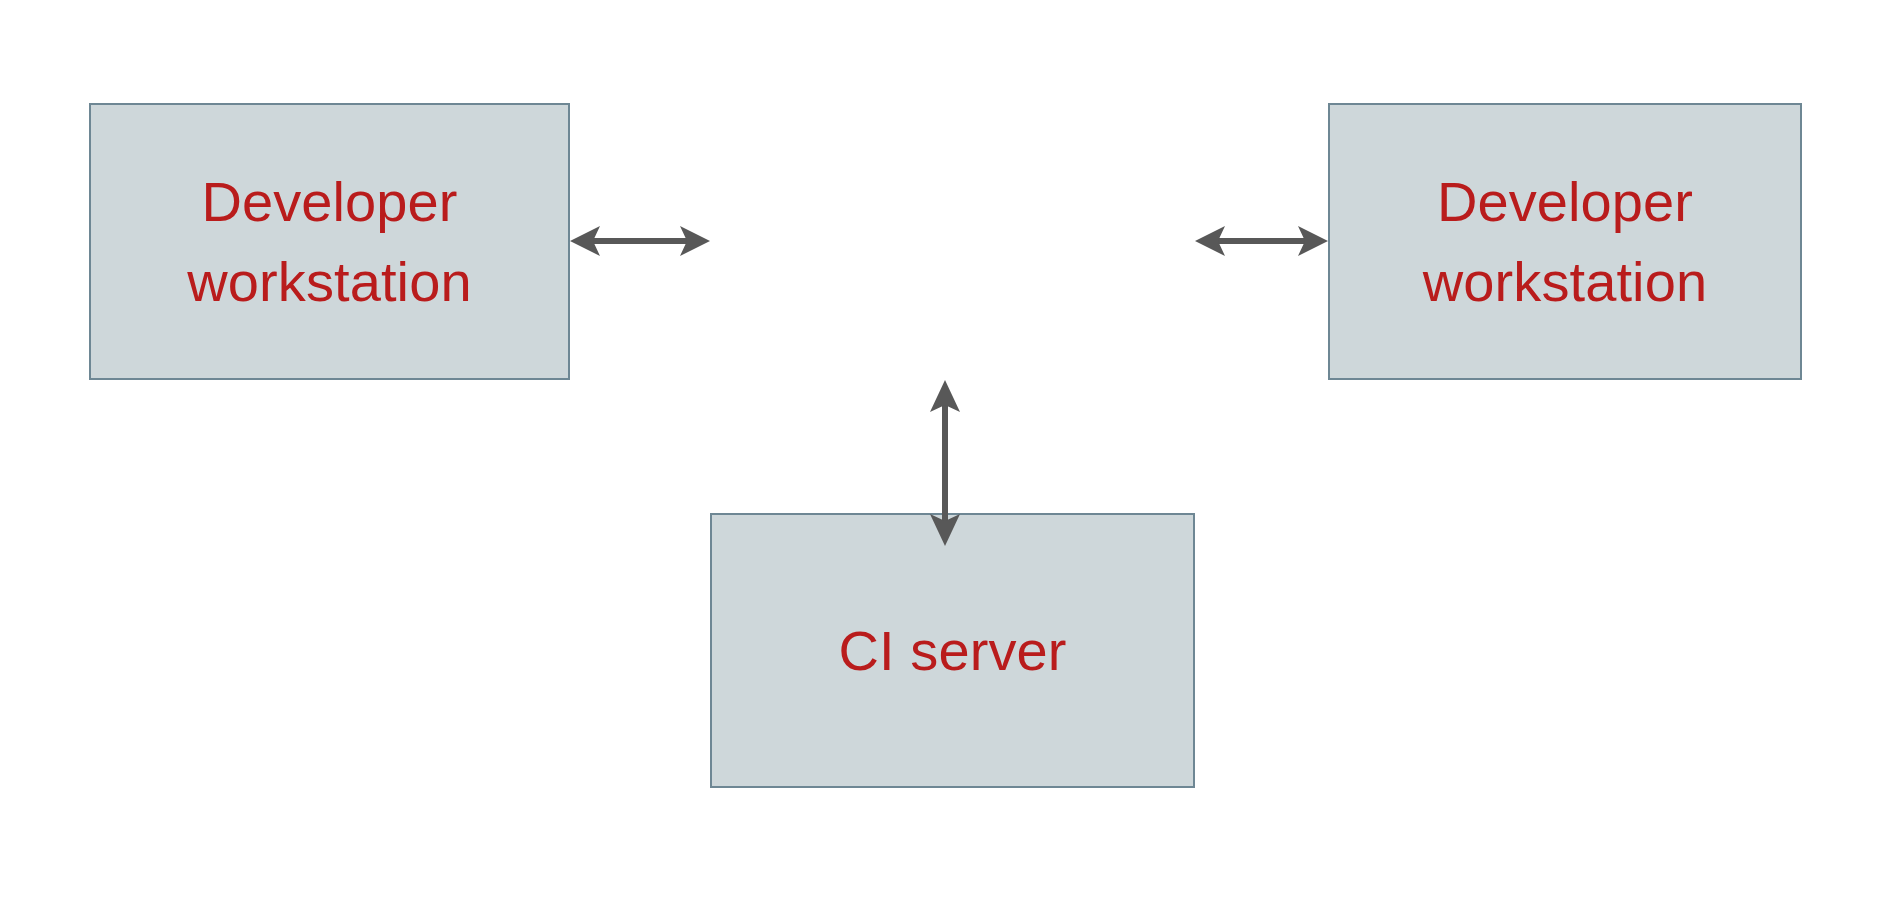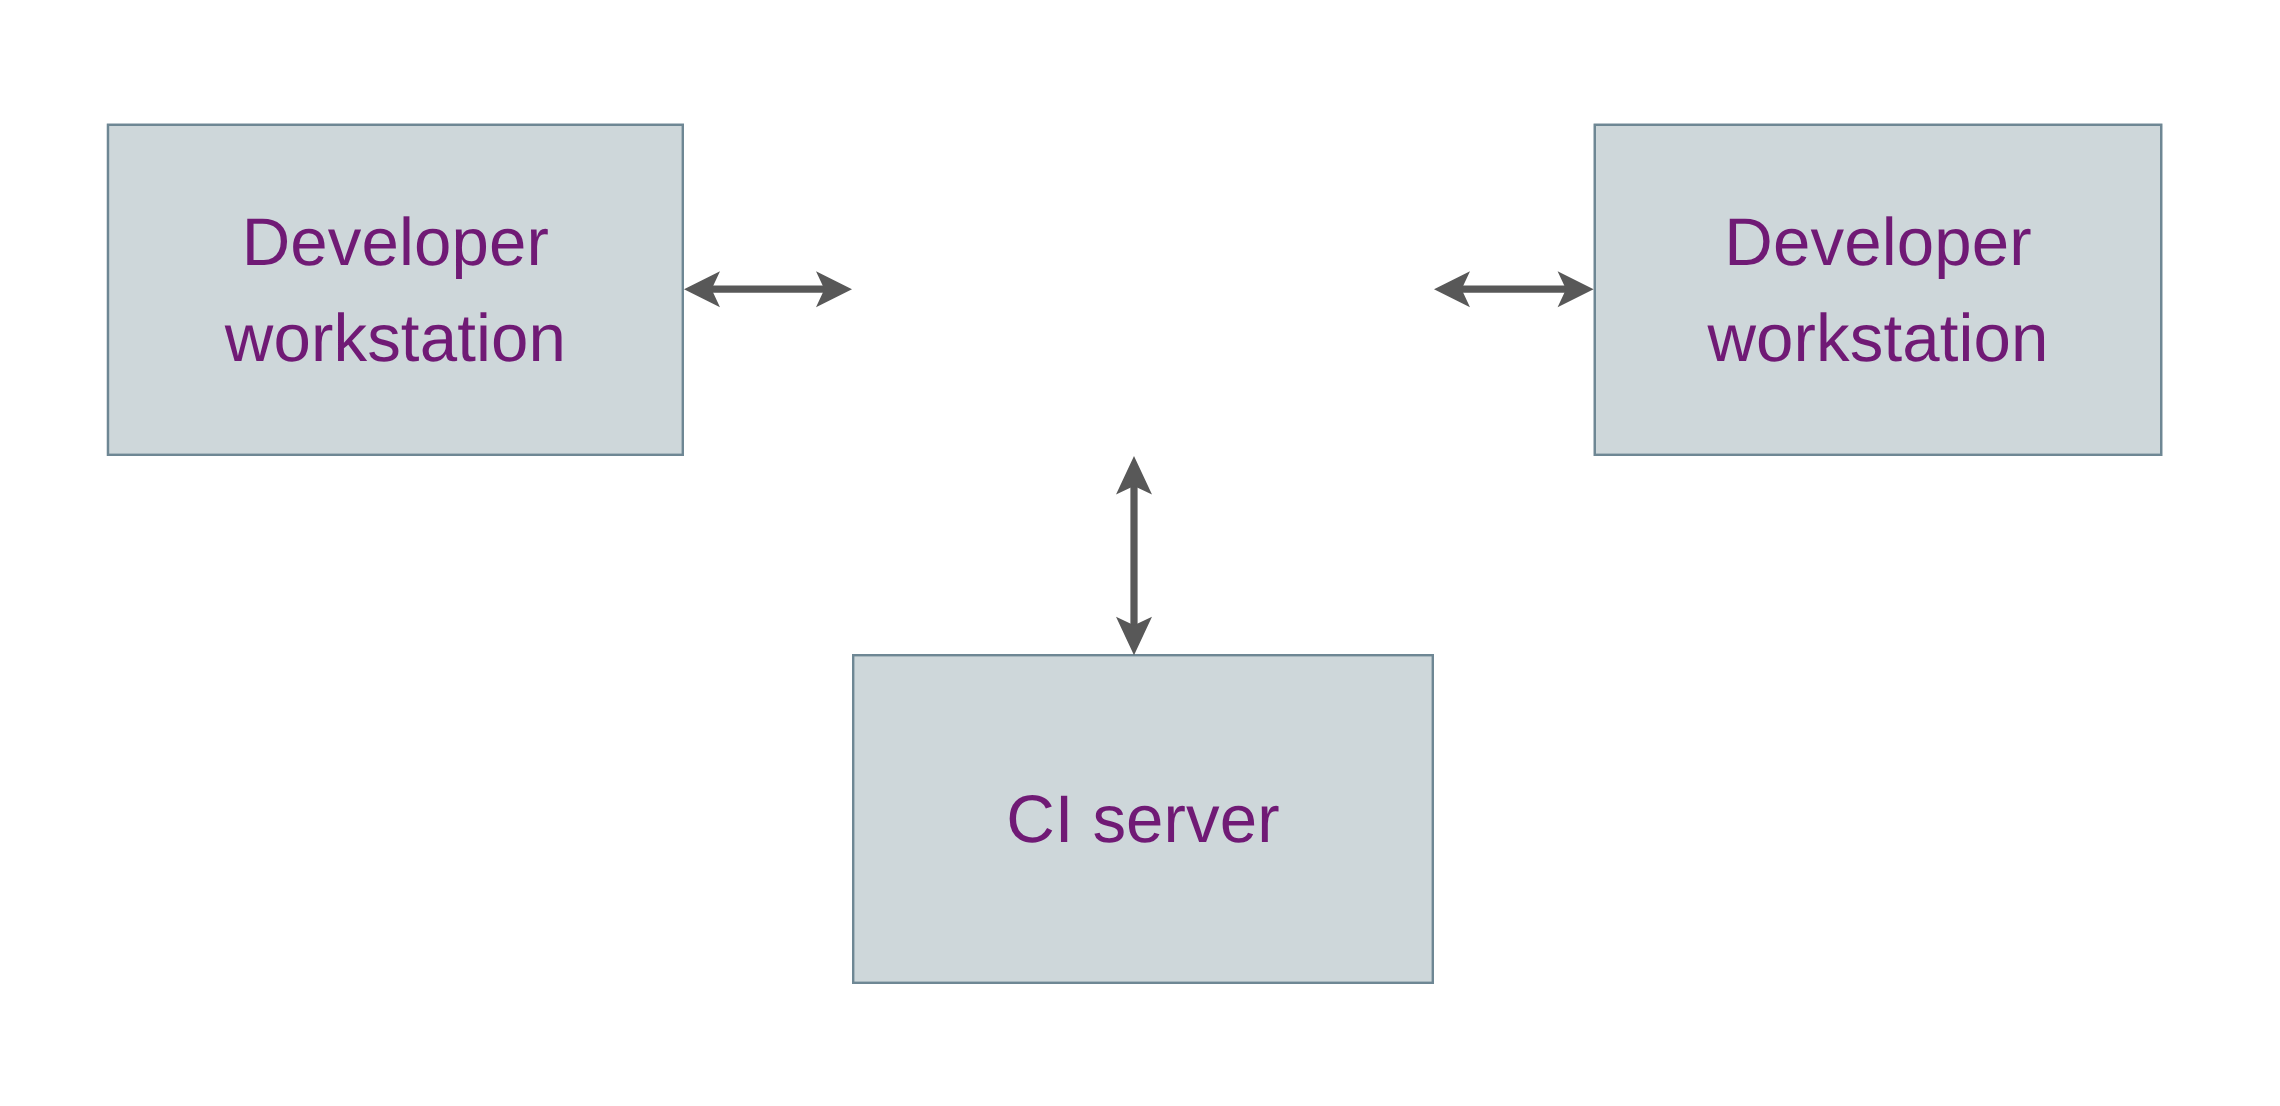--- a/index.html
+++ b/index.html
@@ -26,21 +26,21 @@
     border: 2px solid #6e8794;
     display: flex;
     align-items: center;
     justify-content: center;
     text-align: center;
   }
   .node-label {
     font-family: "Liberation Sans", sans-serif;
     font-size: 56px;
     line-height: 80px;
-    color: #701a75;
+    color: #b91c1c;
     font-weight: 400;
     letter-spacing: 0.1px;
     white-space: pre-line;
     padding: 0 6px;
   }
   .edge {
     position: absolute;
     pointer-events: none;
   }
   .edge svg {
@@ -57,21 +57,21 @@
     <span class="node-label">Developer
 workstation</span>
   </div>
 
 
   <div class="node" id="node-2" style="left: 1328px; top: 103px; width: 474px; height: 277px; background: rgb(206, 215, 218); border-color: rgb(110, 135, 148);">
     <span class="node-label">Developer
 workstation</span>
   </div>
 
-  <div class="node" id="node-3" style="left: 710px; top: 545px; width: 485px; height: 275px; background: rgb(206, 215, 218); border-color: rgb(110, 135, 148);">
+  <div class="node" id="node-3" style="left: 710px; top: 513px; width: 485px; height: 275px; background: rgb(206, 215, 218); border-color: rgb(110, 135, 148);">
     <span class="node-label">CI server</span>
   </div>
 
   <div class="edge" id="edge-0" style="left:560px; top:211px; width:160px; height:60px;">
     <svg width="160" height="60" viewBox="0 0 160 60">
       <line x1="22" y1="30" x2="138" y2="30" stroke="#585858" stroke-width="6"></line>
       <path d="M 10 30 L 40 15 L 33 30 L 40 45 Z" fill="#585858"></path>
       <path d="M 150 30 L 120 15 L 127 30 L 120 45 Z" fill="#585858"></path>
     </svg>
   </div>

